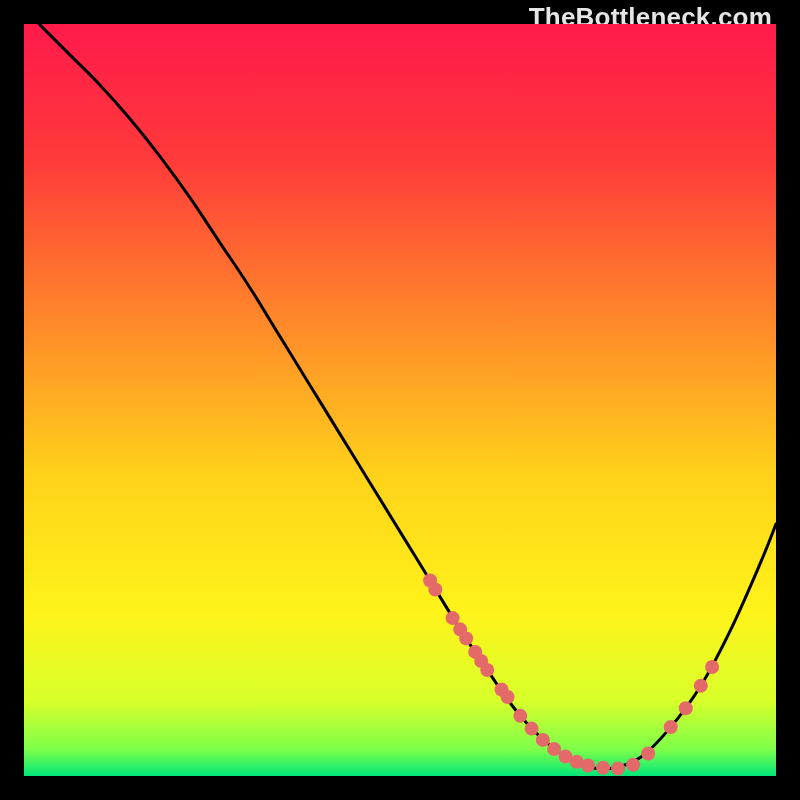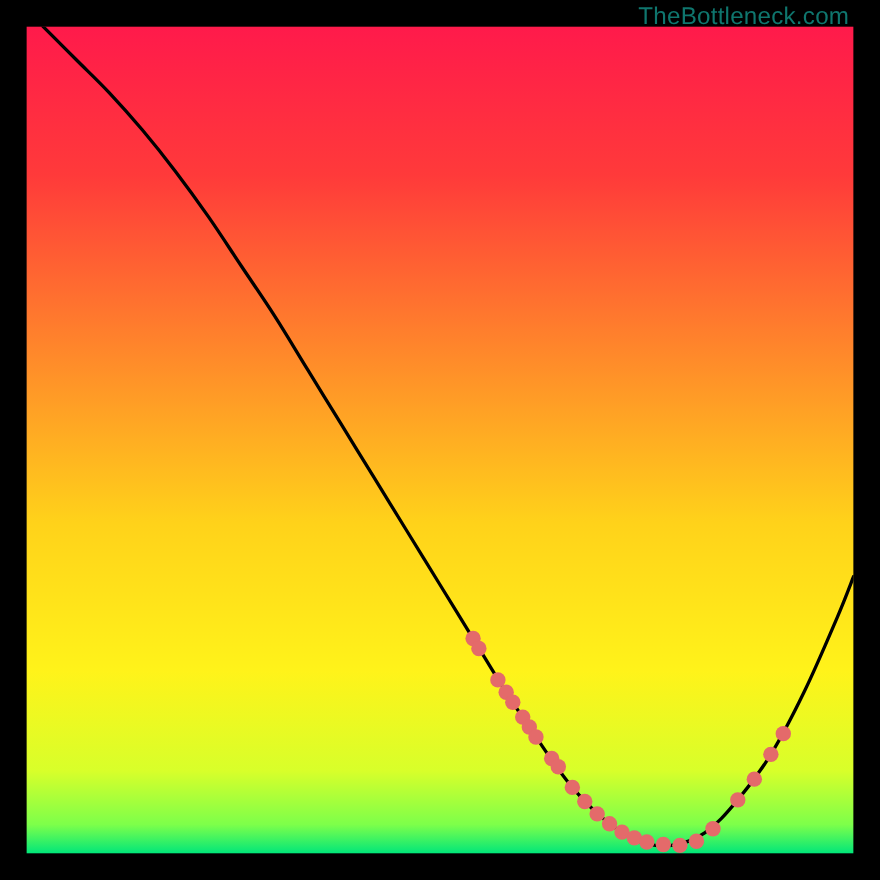--- a/index.html
+++ b/index.html
@@ -23,23 +23,23 @@
     position: absolute;
     left: 0;
     top: 0;
     width: 752px;
     height: 752px;
   }
   .watermark {
     position: absolute;
     top: 2px;
     right: 28px;
-    color: #0f766e;
-    font-size: 22px;
-    font-weight: 400;
+    color: #e5e5e5;
+    font-size: 26px;
+    font-weight: 700;
     letter-spacing: 0.2px;
     user-select: none;
   }
 </style>
 </head>
 <body>
 
 <div class="watermark">TheBottleneck.com</div>
 
 <div class="frame">

